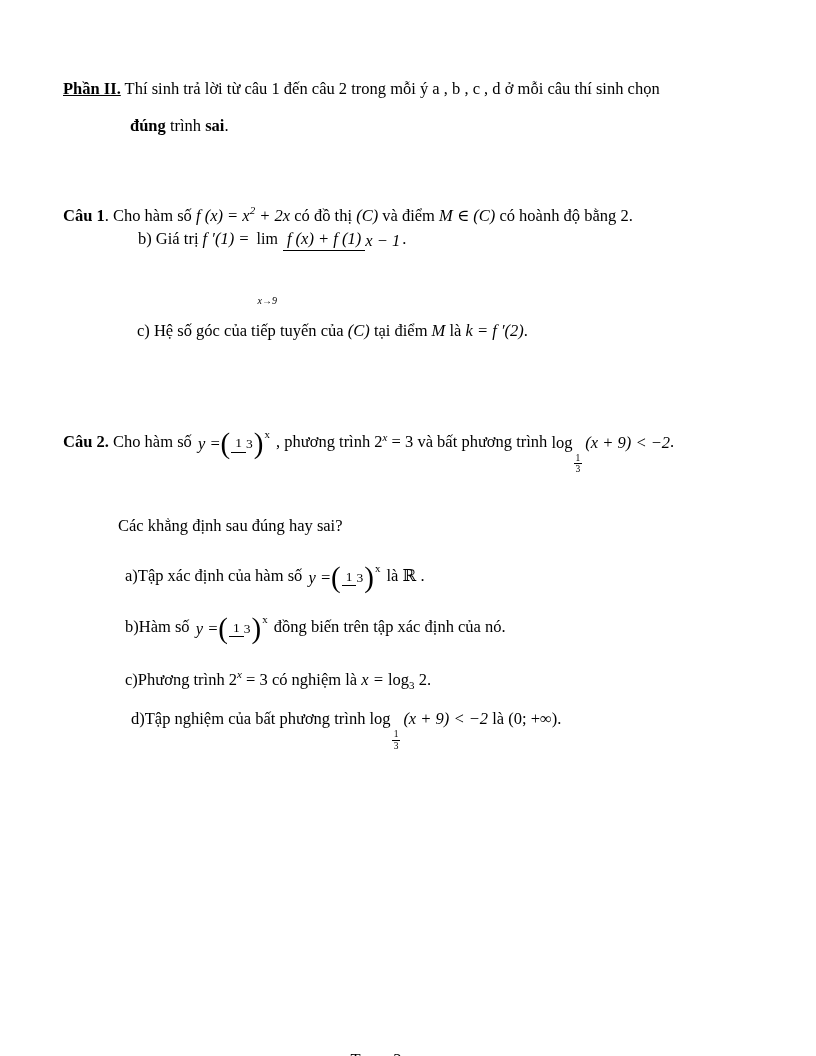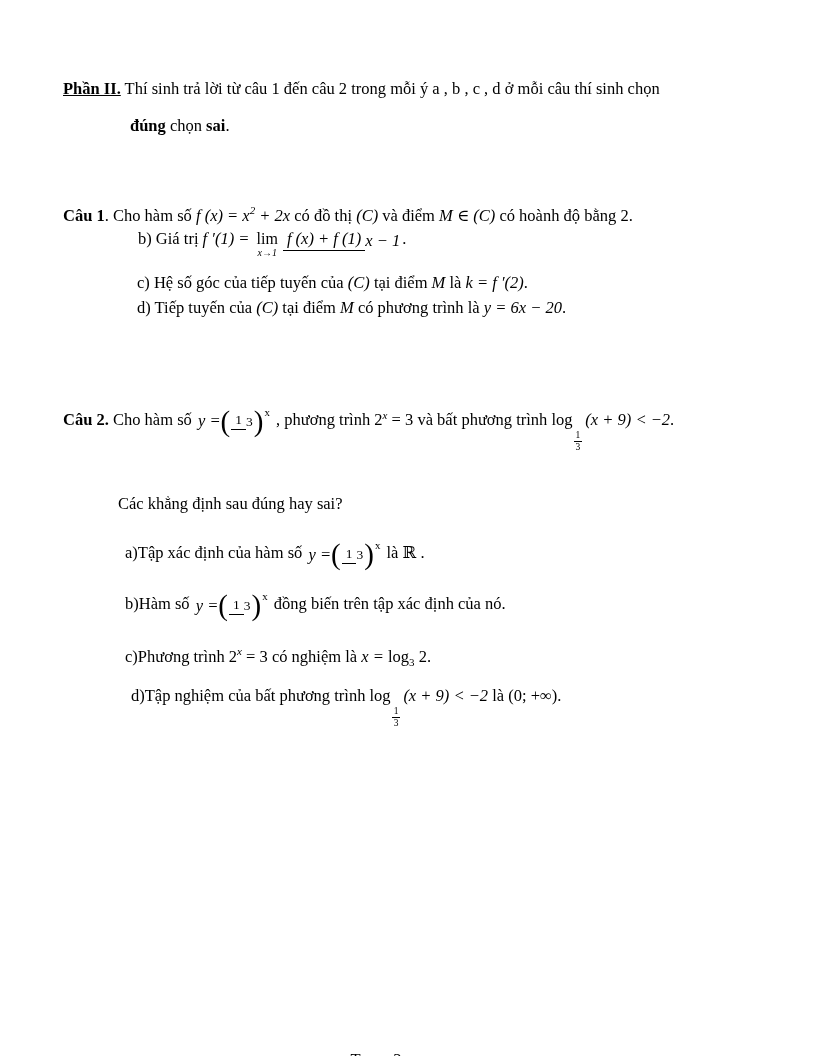--- a/index.html
+++ b/index.html
@@ -16,21 +16,21 @@
   }
   .content { padding: 78px 58px 0 63px; }
   .line { margin: 0; }
   .b { font-weight: bold; }
   .u { text-decoration: underline; }
   .math { font-style: italic; }
   .sup { font-size: 11px; font-style: italic; }
   .sub { font-size: 11px; }
 
   
-  .lim { display: inline-flex; flex-direction: column; align-items: center; line-height: 1; margin: 0 3px; }
+  .lim { display: inline-flex; flex-direction: column; align-items: center; line-height: 1; margin: 0 3px; gap: 48px; }
   .lim-top { font-size: 16px; font-style: normal; }
   .lim-bot { font-size: 10px; font-style: italic; margin-top: 1px; }
 
   
   .frac { display: inline-flex; flex-direction: row; align-items: center; vertical-align: middle; line-height: 1.2; text-align: center; margin: 0 2px; }
   .frac .num { border-bottom: 1px solid #000; padding: 0 4px 1px; }
   .frac .den { padding-top: 1px; }
 
   
   .pexpr { display: inline-flex; align-items: center; vertical-align: middle; margin: 0 2px; }
@@ -63,36 +63,35 @@
 </head>
 <body>
 
 <div class="page">
   <div class="content">
 
     <p class="line">
       <span class="b u">Phần II.</span>
       <span>Thí sinh trả lời từ câu 1 đến câu 2 trong mỗi ý a , b , c , d ở mỗi câu thí sinh chọn</span>
     </p>
-    <p class="line l-part2b"><span class="b">đúng</span><span> chọn </span><span class="b">sai</span><span>.</span></p>
+    <p class="line l-part2b"><span class="b">đúng</span><span> trình </span><span class="b">sai</span><span>.</span></p>
 
     <p class="line l-q1head"><span class="b">Câu 1</span><span>.  Cho hàm số </span><span class="math">f (x) = x</span><sup class="sup">2</sup><span class="math"> + 2x</span><span> có đồ thị </span><span class="math">(C)</span><span> và điểm </span><span class="math">M ∈ (C)</span><span> có hoành độ bằng 2.</span></p>
 
 
     <p class="line l-q1b"><span>b) Giá trị </span><span class="math">f ′(1) = </span><span class="lim">
           <span class="lim-top">lim</span>
-          <span class="lim-bot">x→1</span>
+          <span class="lim-bot">x→9</span>
         </span><span class="frac">
           <span class="num math">f (x) + f (1)</span>
           <span class="den math">x − 1</span>
         </span><span>.</span></p>
 
     <p class="line l-q1c"><span>c) Hệ số góc của tiếp tuyến của </span><span class="math">(C)</span><span> tại điểm </span><span class="math">M</span><span> là </span><span class="math">k = f ′(2)</span><span>.</span></p>
 
-    <p class="line l-q1d"><span>d) Tiếp tuyến của </span><span class="math">(C)</span><span> tại điểm </span><span class="math">M</span><span> có phương trình là </span><span class="math">y = 6x − 20</span><span>.</span></p>
 
     <p class="line l-q2head"><span class="b">Câu 2.</span><span>  Cho hàm số </span><span class="pexpr">
           <span class="math">y = </span>
           <span class="bigp">(</span>
           <span class="frac">
             <span class="num">1</span>
             <span class="den">3</span>
           </span>
           <span class="bigp">)</span>
           <span class="pexp">x</span>

